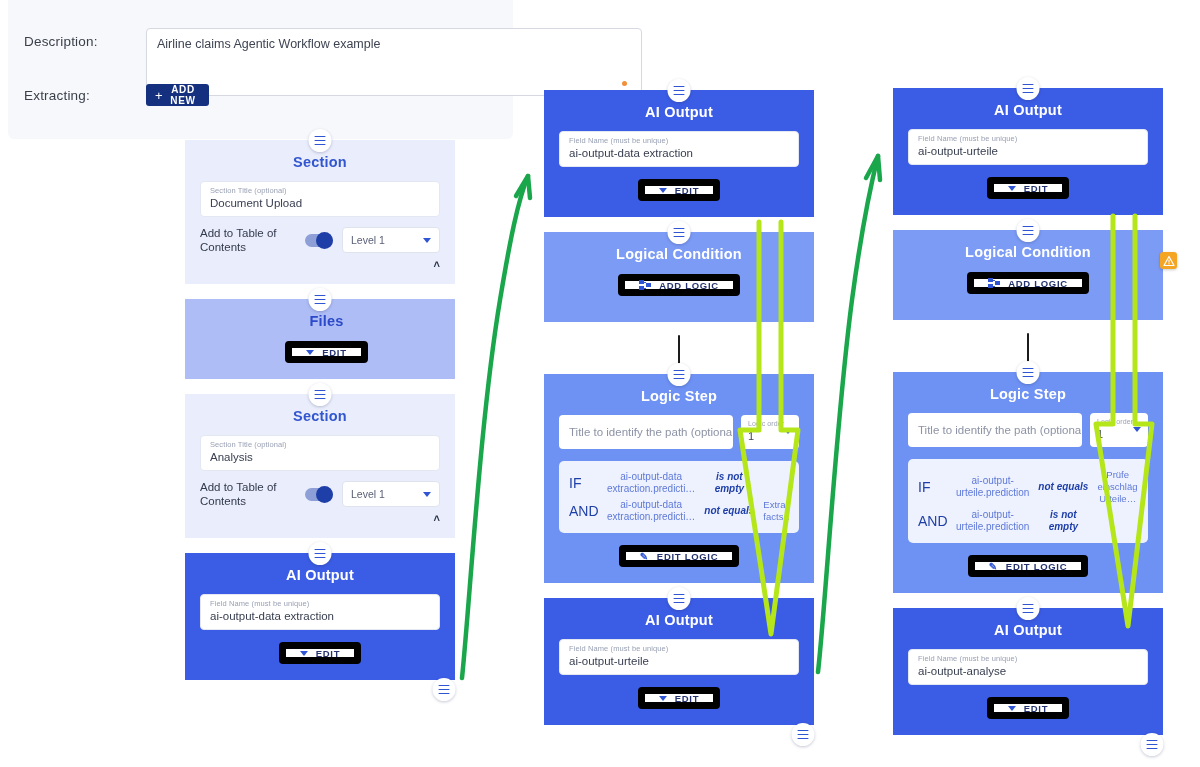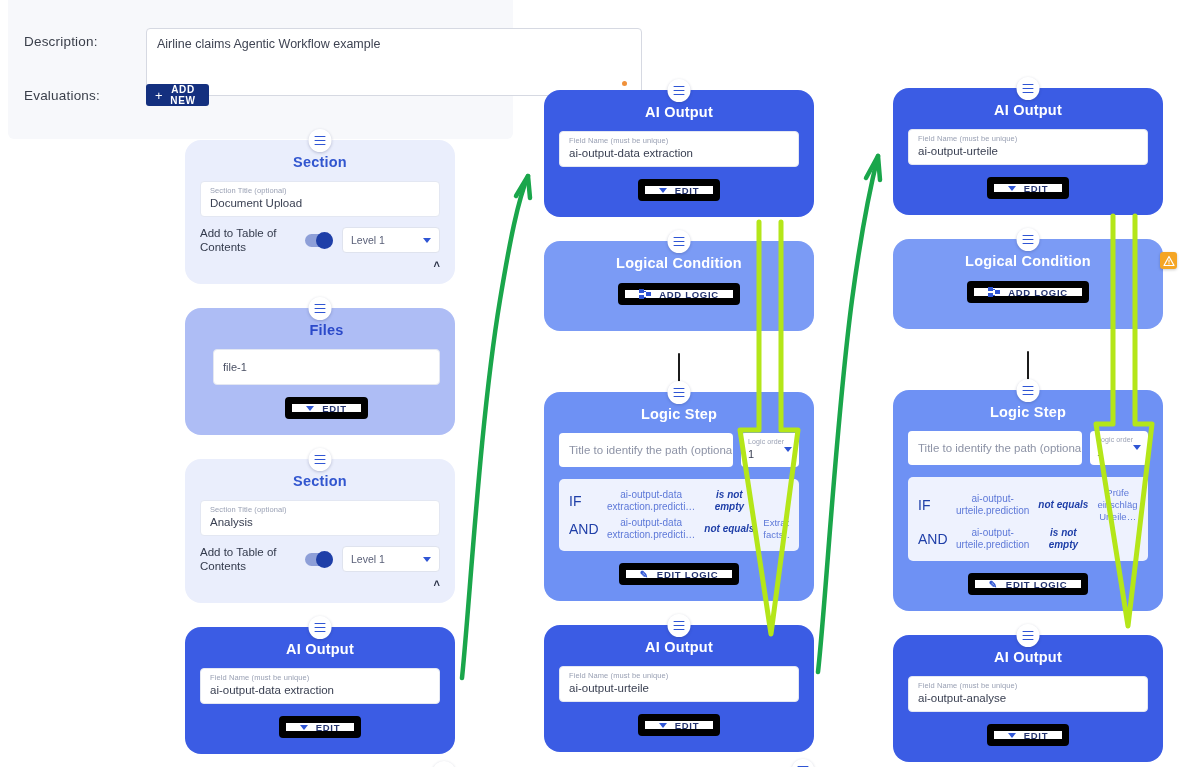--- a/index.html
+++ b/index.html
@@ -46,21 +46,21 @@
   }
   .plus-ic { font-size: 13px; font-weight: 400; line-height: 1; }
 
   
   .col { position: absolute; width: 270px; }
   #col-left   { left: 185px; top: 140px; }
   #col-mid    { left: 544px; top: 90px; }
   #col-right  { left: 893px; top: 88px; }
 
   
-  .card { position: relative; border-radius: 16px; margin-bottom: 24px; padding: 14px 15px 16px; }
+  .card { position: relative; border-radius: 0; margin-bottom: 15px; padding: 14px 15px 16px; }
   .card.section   { background: #eaeefc; }
   .card.files     { background: #aebdf5; padding-left: 28px; }
   .card.ai        { background: #3b5ce4; }
   .card.cond      { background: #7b9bf5; }
   .card.logic     { background: #6e91f4; }
 
   .card-title {
     text-align: center; font-size: 14.5px; font-weight: 700; letter-spacing: .2px;
     margin-bottom: 11px;
   }
@@ -200,21 +200,21 @@
 
   <div class="top-panel">
     <div class="form-row desc-row">
       <div class="form-label desc-label">Description:</div>
       <div class="desc-box">
         <div class="desc-text">Airline claims Agentic Workflow example</div>
         <div class="desc-dot"></div>
       </div>
     </div>
     <div class="form-row eval-row">
-      <div class="form-label eval-label">Evaluations:</div>
+      <div class="form-label eval-label">Extracting:</div>
       <button class="add-new-btn">
         <span class="plus-ic">+</span>
         <span>ADD NEW</span>
       </button>
     </div>
   </div>
 
   <div class="col" id="col-left">
       <div>
         <div class="card section">
@@ -238,23 +238,20 @@
           </div>
           <div class="collapse-up">˄</div>
         </div>
       </div>
       <div>
         <div class="card files">
           <div class="handle">
             <i></i>
           </div>
           <div class="card-title">Files</div>
-          <div class="field plain">
-            <div class="field-val">file-1</div>
-          </div>
           <div class="btn-wrap">
             <button class="wbtn">
               <span class="chev"></span>
               <span>EDIT</span>
             </button>
           </div>
         </div>
       </div>
       <div>
         <div class="card section">

